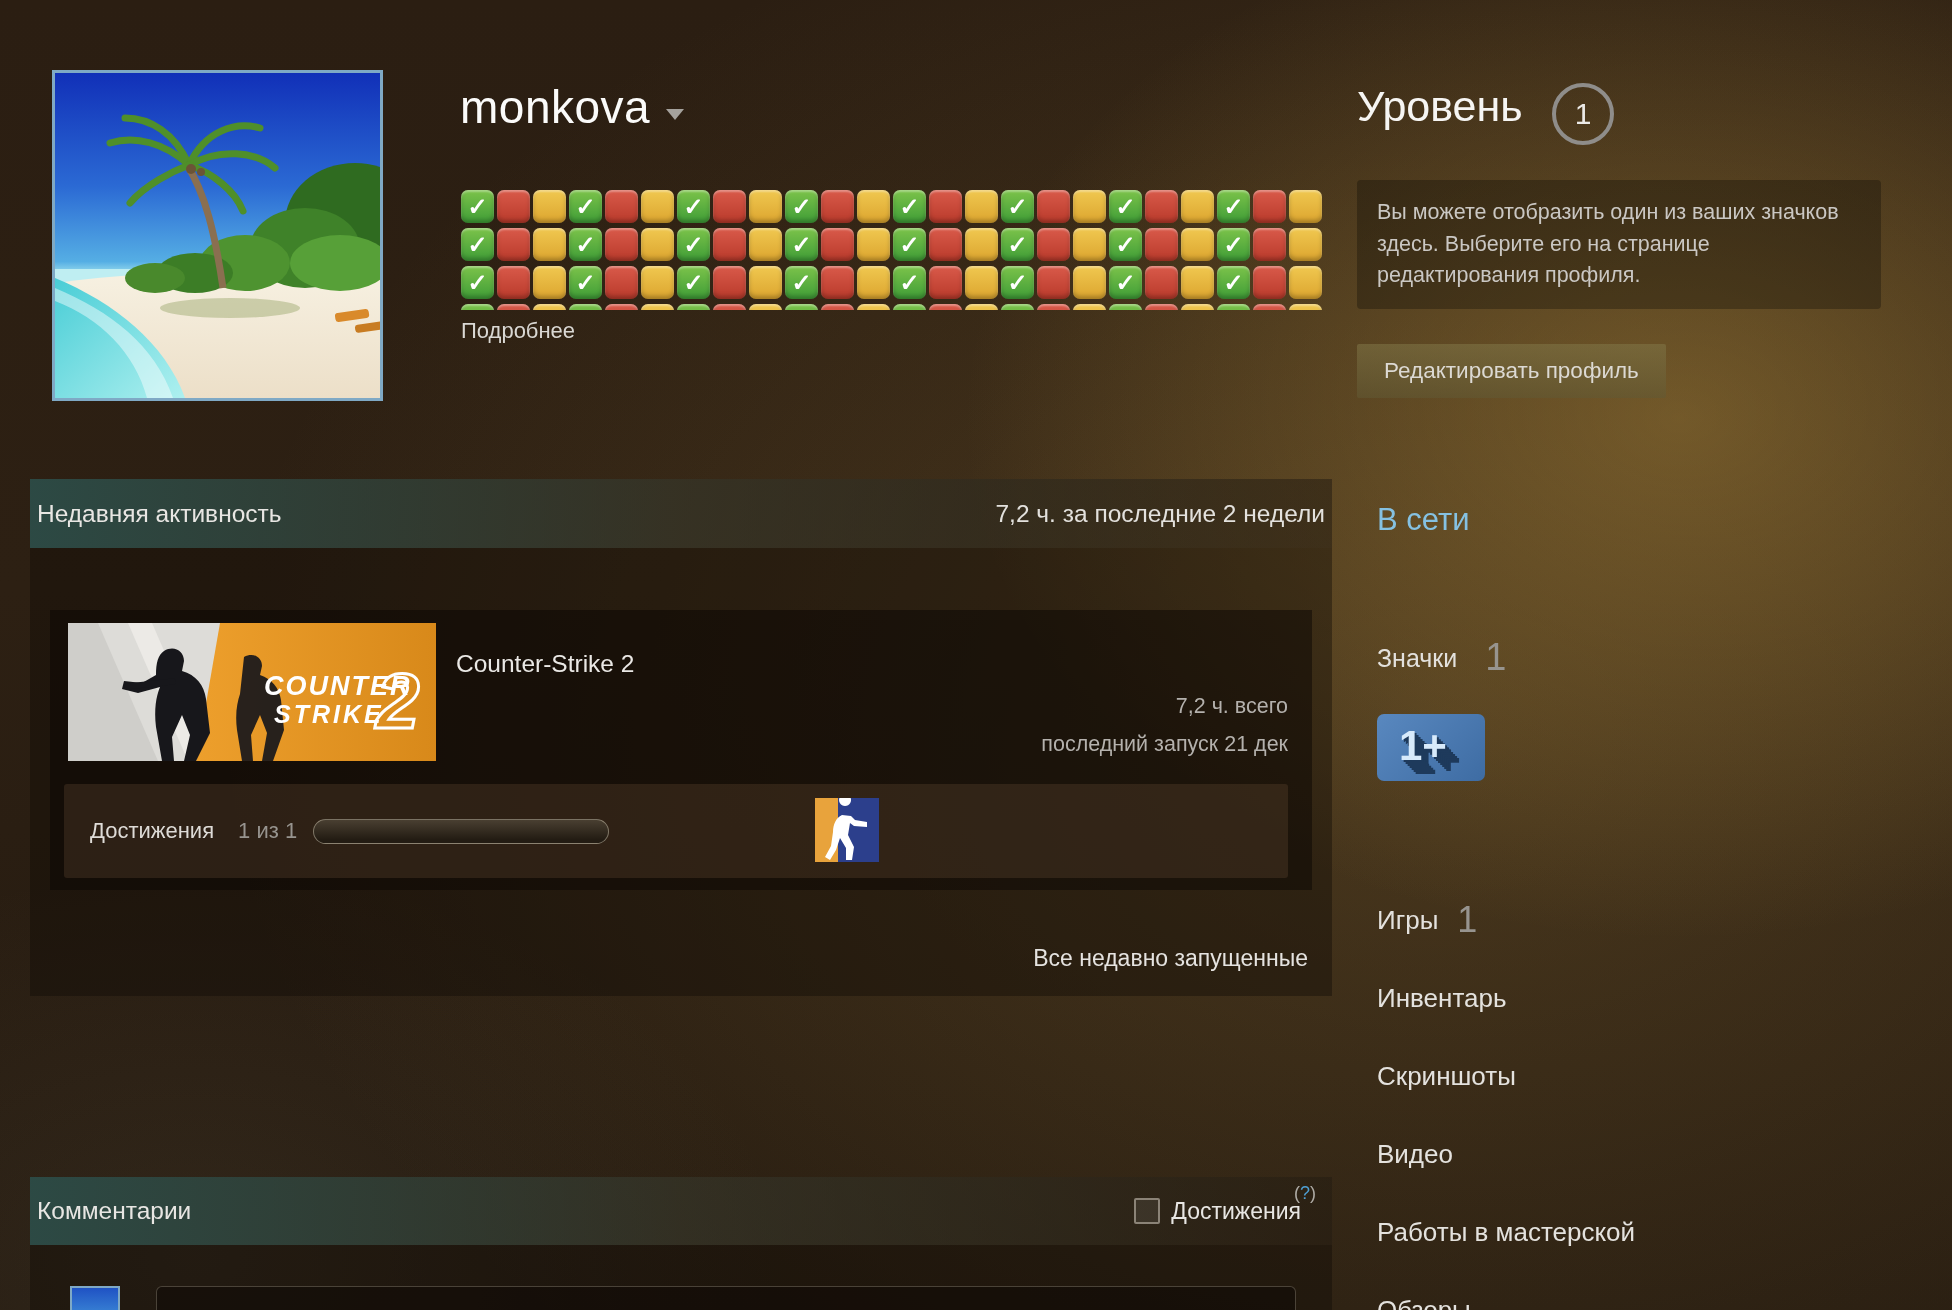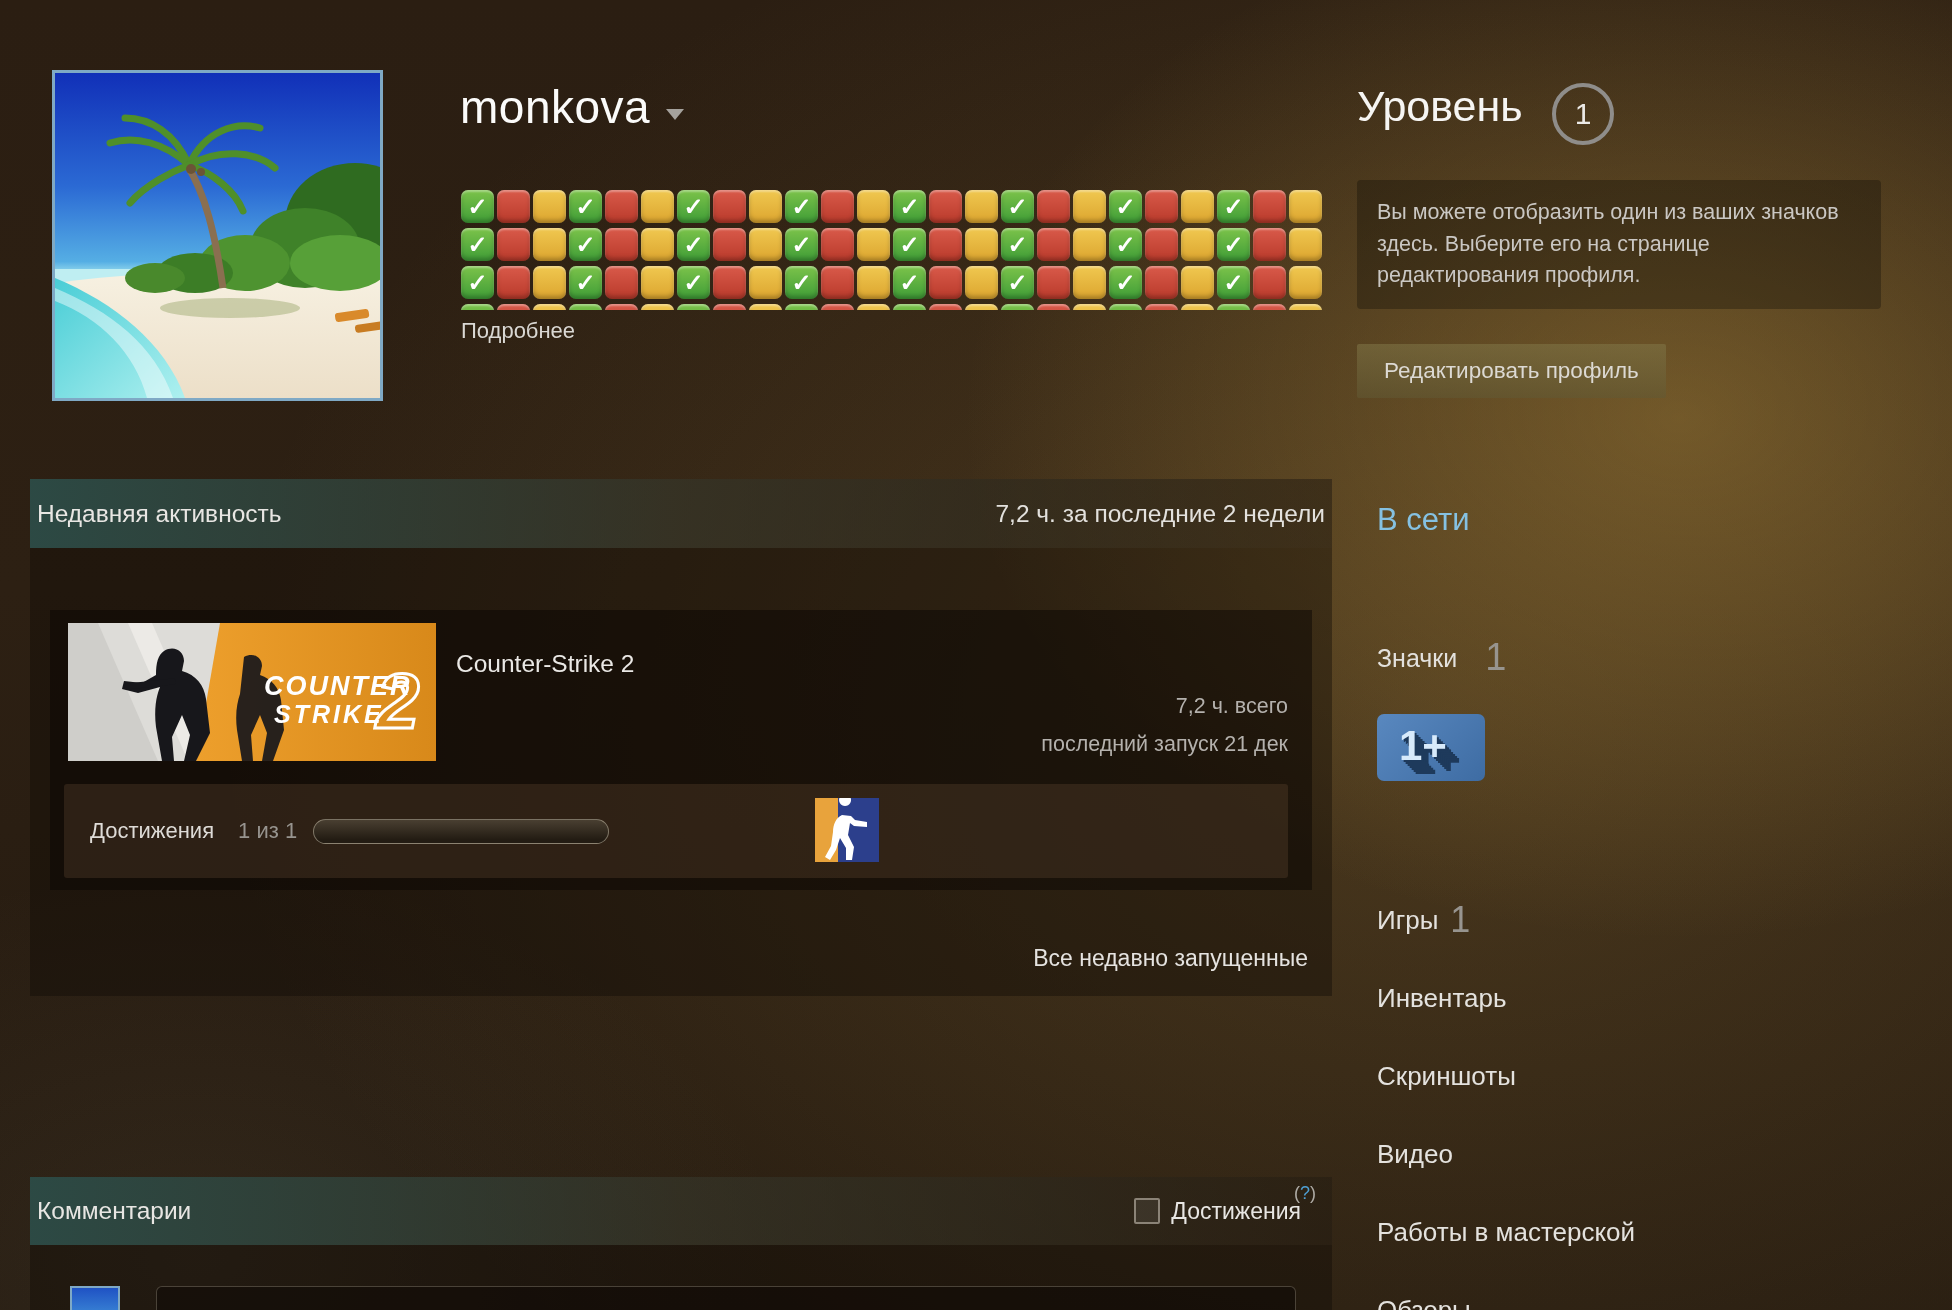--- a/index.html
+++ b/index.html
@@ -87,21 +87,21 @@
   
   .status-online { left:1377px; top:502px; font-size:31px; font-weight:300; color:#85c1e2; }
   .badges-row { left:1377px; top:636px; display:flex; align-items:flex-start; gap:28px; cursor:pointer; }
   .badges-label { font-size:25px; color:#e3e1dd; margin-top:8px; }
   .big-count { font-size:38px; font-weight:300; color:#97948f; }
   .badge-chip { left:1377px; top:714px; width:108px; height:67px; border-radius:7px; overflow:hidden; cursor:pointer;
                 background:linear-gradient(135deg,#5988bf 0%,#3e6ca3 100%); position:absolute; }
   .badge-chip span { position:absolute; left:22px; top:8px; font-size:42px; font-weight:bold; color:#d7eafb;
         text-shadow:2px 2px 0 #1e3a5c,4px 4px 0 #1e3a5c,6px 6px 0 #1e3a5c,8px 8px 0 #1e3a5c,10px 10px 0 #1e3a5c,12px 12px 0 #1e3a5c,14px 14px 0 #1e3a5c; }
   .sidebar-menu { left:1377px; top:905px; width:420px; display:flex; flex-direction:column; }
-  .side-item { height:78px; display:flex; align-items:flex-start; gap:12px; cursor:pointer; }
+  .side-item { height:78px; display:flex; align-items:flex-start; gap:19px; cursor:pointer; }
   .side-item .lbl { font-size:26px; color:#e4e2de; line-height:1.2; }
   .side-item .cnt { font-size:36px; font-weight:300; color:#97948f; margin-top:-6px; }
 </style>
 </head>
 <body>
 
 <div class="abs avatar-frame">
   <svg width="325" height="325" viewBox="0 0 325 325">
     <defs>
       <linearGradient id="sky" x1="0" y1="0" x2="0" y2="1">

